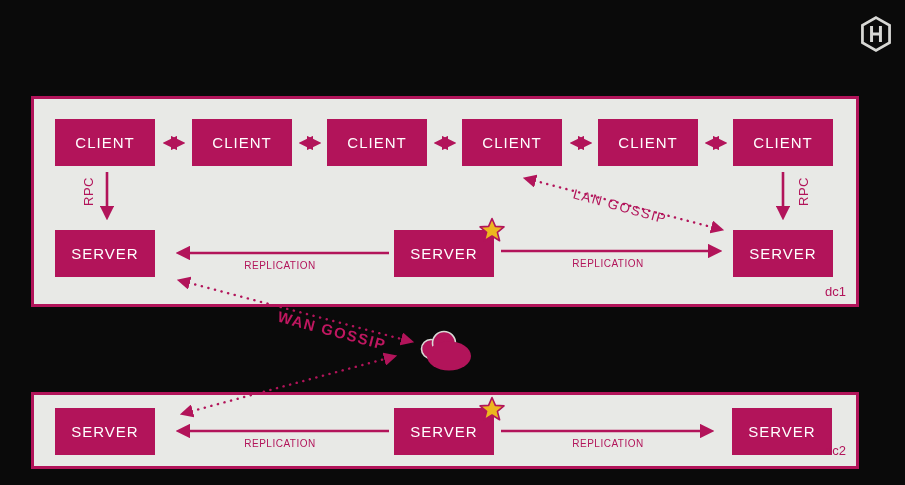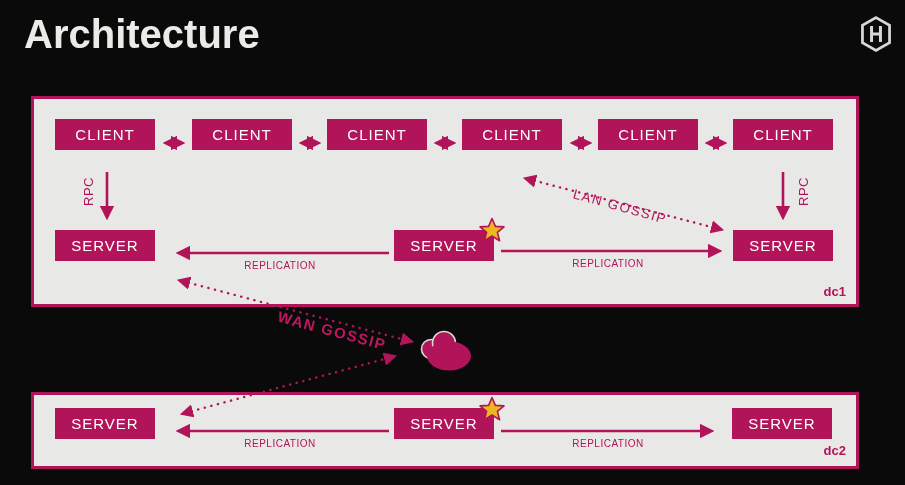--- a/index.html
+++ b/index.html
@@ -6,40 +6,39 @@
   .slide{position:relative;width:905px;height:485px;background:#0a0a0a;overflow:hidden;
          font-family:"Liberation Sans",sans-serif;}
   .title{position:absolute;left:24px;top:12px;font-size:40px;font-weight:700;
          color:#ebebe7;letter-spacing:0px;}
   .logo{position:absolute;left:859px;top:16px;width:34px;height:36px;}
   .panel{position:absolute;left:31px;width:828px;background:#e8e9e6;
          border:3px solid #b2145a;box-sizing:border-box;}
   #dc1{top:96px;height:211px;}
   #dc2{top:392px;height:77px;}
   .overlay{position:absolute;left:0;top:0;pointer-events:none;}
-  .node{position:absolute;width:100px;height:31px;background:#b2145a;color:#fff;
+  .node{position:absolute;width:100px;height:47px;background:#b2145a;color:#fff;
         display:flex;align-items:center;justify-content:center;
         font-size:15px;letter-spacing:1px;}
   .lbl{position:absolute;color:#b2145a;font-size:10px;text-align:center;
        letter-spacing:0.5px;}
   .rot-ccw{transform:rotate(-90deg);font-size:13px;}
   .gossip{font-size:13.5px;letter-spacing:1.5px;}
-  .dcname{position:absolute;right:10px;font-weight:700;font-size:13px;color:#b2145a;}
+  .dcname{position:absolute;right:10px;font-weight:400;font-size:13px;color:#b2145a;}
   .star{position:absolute;width:30px;height:30px;}
   .wan-label{position:absolute;left:252px;top:322px;width:160px;text-align:center;
              transform:rotate(15deg);color:#bf1760;font-weight:700;font-size:15px;
              letter-spacing:1.5px;}
   .wan-svg{position:absolute;left:0;top:0;z-index:5;pointer-events:none;}
 </style>
 </head>
 <body>
 
 <div class="slide">
 
-  <div class="title">Architecture</div>
 
   <svg class="logo" viewBox="0 0 32 34">
     <path d="M16 1.5 L28.8 8.8 V25.2 L16 32.5 L3.2 25.2 V8.8 Z" fill="none" stroke="#d8d8d5" stroke-width="2.6"></path>
     <path d="M11.8 9.5 V24.5 M20.2 9.5 V24.5 M11.8 17 H20.2" fill="none" stroke="#d8d8d5" stroke-width="2.8"></path>
   </svg>
 
   <div class="panel" id="dc1">
 
     <svg class="overlay" width="822" height="205" viewBox="0 0 822 205">
       <defs>

